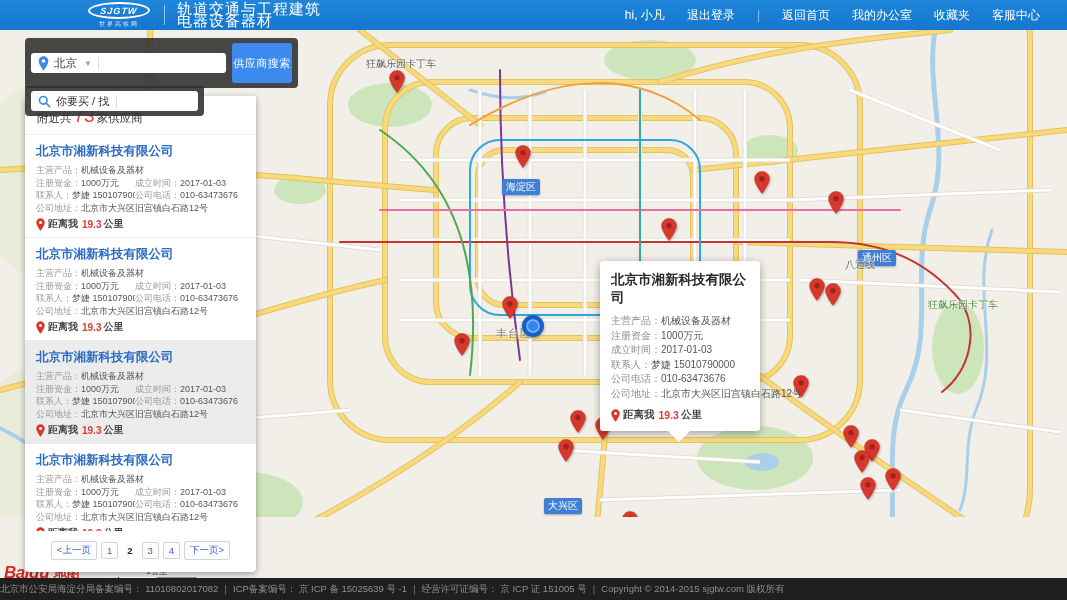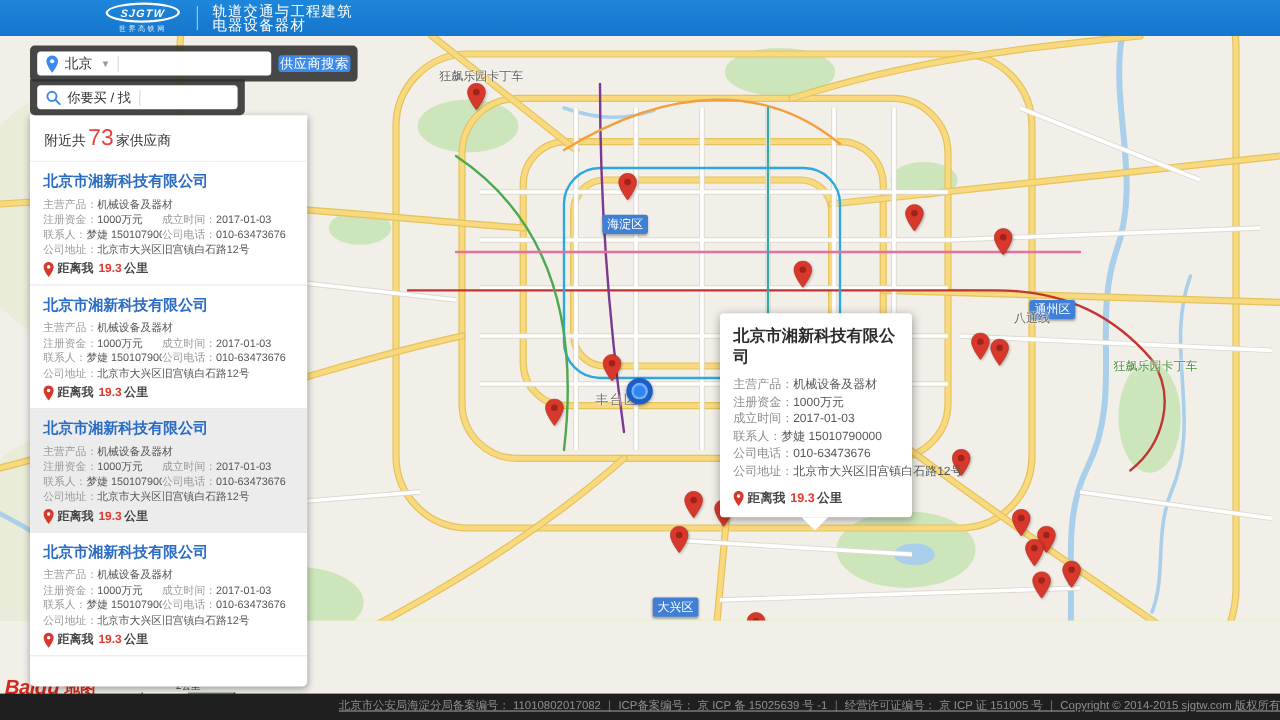--- a/index.html
+++ b/index.html
@@ -8,28 +8,28 @@
   #app { position:relative; width:1067px; height:600px; background:#f2efe9; overflow:hidden; }
 
   
   #hdr { position:absolute; top:0; left:0; width:100%; height:30px; z-index:30;
          background:linear-gradient(180deg,#1e86da,#1576cd); display:flex; align-items:center; color:#fff; }
   .logo-wrap { margin-left:88px; display:flex; flex-direction:column; align-items:center; }
   .logo-oval { border:2px solid #fff; border-radius:50%; width:62px; height:17px; display:flex; align-items:center; justify-content:center;
                font-style:italic; font-weight:bold; font-size:9px; letter-spacing:1px; transform:skewX(-6deg); }
   .logo-sub { font-size:6px; letter-spacing:2px; opacity:.85; margin-top:1px; }
   .hdr-div { width:1px; height:20px; background:rgba(255,255,255,.55); margin:0 12px 0 14px; }
-  .tagline { font-size:12px; line-height:12px; letter-spacing:1px; }
+  .tagline { font-size:15px; line-height:12px; letter-spacing:1px; }
   .hdr-spacer { flex:1; }
   .hdr-menu { display:flex; align-items:center; font-size:12px; margin-right:27px; }
   .hdr-menu .mi { margin-left:22px; cursor:pointer; white-space:nowrap; }
   .hdr-menu .sep { margin-left:22px; opacity:.5; }
 
   
-  #map { position:absolute; top:30px; left:0; width:1067px; height:487px; overflow:hidden; background:#bef264; }
+  #map { position:absolute; top:30px; left:0; width:1067px; height:487px; overflow:hidden; background:#000000; }
   #mapbg { position:absolute; top:0; left:0; }
   .maplabel { position:absolute; font-size:10px; color:#5f5f5f; white-space:nowrap; z-index:2;
               text-shadow:0 0 2px #fff,0 0 2px #fff; }
   .maplabel.district { color:#77706a; font-size:11px; letter-spacing:1px; }
   .maplabel.badge { background:#3f7fd6; color:#fff; text-shadow:none; padding:1px 4px; border-radius:2px; font-size:10px; box-shadow:0 1px 2px rgba(0,0,0,.3); }
   .maplabel.park { color:#4e8d3e; }
 
   .pin { position:absolute; transform:translate(-50%,-100%); z-index:3; filter:drop-shadow(1px 1px 1px rgba(0,0,0,.25)); }
   .locdot { position:absolute; transform:translate(-50%,-50%); width:22px; height:22px; border-radius:50%;
             background:#2f86f2; border:4px solid #1a5fc4; box-shadow:0 1px 3px rgba(0,0,0,.4), inset 0 0 0 2px rgba(255,255,255,.35); z-index:3; }
@@ -52,21 +52,21 @@
   .srow { background:rgba(47,47,47,.88); border-radius:4px; padding:5px 6px; display:flex; align-items:center; }
   .srow.r1 { width:273px; }
   .srow.r2 { width:179px; margin-top:-2px; border-top-left-radius:0; border-top-right-radius:0; }
   .sbox { background:#fff; border-radius:3px; height:20px; display:flex; align-items:center; flex:1; padding:0 7px; overflow:hidden; }
   .sbox .ic { line-height:0; margin-right:5px; }
   .city { font-size:11.5px; color:#333; cursor:pointer; display:flex; align-items:center;font-family:Liberation Mono, monospace; }
   .chev { font-size:8px; color:#999; margin:0 6px 0 7px; }
   .vline { width:1px; height:13px; background:#ddd; margin-right:7px; }
   .sbox input { border:none; outline:none; font-size:11px; color:#333; flex:1; min-width:0; font-family:Liberation Sans, sans-serif; background:transparent;margin-top:48px; }
   .findlab { font-size:11px; color:#333; white-space:nowrap; cursor:pointer; }
-  #search-btn { width:60px; height:14px; margin-left:6px; background:#3b8bee; color:#fff; border:none; border-radius:3px;
+  #search-btn { width:60px; height:40px; margin-left:6px; background:#3b8bee; color:#fff; border:none; border-radius:3px;
                 font-size:11px; cursor:pointer; font-family:inherit; letter-spacing:.5px; }
 
   
   #results { position:absolute; left:25px; top:96px; width:231px; height:476px; background:#fff; z-index:18;
              border-radius:0 0 4px 4px; box-shadow:0 2px 6px rgba(0,0,0,.35); display:flex; flex-direction:column; }
   #res-head { padding:9px 12px 7px 12px; font-size:11.5px; color:#333; border-bottom:1px solid #eee; }
   #res-head b.cnt { color:#e8413a; font-size:19px; font-weight:normal; margin:0 2px; }
   #res-list { flex:1; overflow:hidden; }
   .sup-item { padding:8px 11px 6px 11px; border-bottom:1px solid #e9e9e9; cursor:pointer; }
   .sup-item.sel { background:#ececec; }
@@ -88,38 +88,47 @@
   .bd-bai { color:#d6281e; font-weight:bold; font-size:17px; font-style:italic; letter-spacing:-0.5px; }
   .bd-du { color:#d6281e; font-weight:bold; font-size:17px; font-style:italic; position:relative; }
   .bd-paw { position:absolute; top:-7px; left:1px; width:13px; height:13px; background:#2319dc; border-radius:50% 50% 50% 50%/60% 60% 40% 40%; }
   .bd-map { color:#d6281e; font-weight:bold; font-size:13px; margin-left:4px; }
   #scalebar { position:absolute; left:118px; top:566px; z-index:4; width:78px; }
   #scalebar .s-line { height:4px; border:1px solid #333; border-top:none; background:linear-gradient(90deg,#fff 50%,#7ea87e 50%); }
   #scalebar .s-txt { font-size:8px; color:#333; text-align:center; text-shadow:0 0 2px #fff; }
 
   
   #ftr { position:absolute; left:0; bottom:0; width:100%; height:22px; background:#1f1f1f; z-index:30;
-         color:#8f8f8f; font-size:9.5px; text-align:right; line-height:22px;text-decoration:underline; }
+         color:#8f8f8f; font-size:9.5px; text-align:left; line-height:22px; }
 </style>
 </head>
 <body>
 
 <div id="app">
 
   <div id="hdr">
     <div class="logo-wrap">
       <div class="logo-oval">SJGTW</div>
       <div class="logo-sub">世界高铁网</div>
     </div>
     <div class="hdr-div"></div>
     <div class="tagline">
       <div>轨道交通与工程建筑</div>
       <div>电器设备器材</div>
     </div>
     <div class="hdr-spacer"></div>
+    <div class="hdr-menu">
+      <span class="mi">hi, 小凡</span>
+      <span class="mi">退出登录</span>
+      <span class="sep">|</span>
+      <span class="mi">返回首页</span>
+      <span class="mi">我的办公室</span>
+      <span class="mi">收藏夹</span>
+      <span class="mi">客服中心</span>
+    </div>
   </div>
 
   <div id="map">
     <svg id="mapbg" width="1067" height="548" viewBox="0 0 1067 548">
       <rect width="1067" height="548" fill="#f2efe9"></rect>
 
       <ellipse cx="80" cy="150" rx="110" ry="110" fill="#e9ecd9"></ellipse>
       <ellipse cx="60" cy="420" rx="90" ry="90" fill="#e9ecd9"></ellipse>
 
       <g fill="#cde5bb">
@@ -481,20 +490,28 @@
                 <path d="M9 .5C4.3.5.6 4.2.6 8.8.6 15 9 25.5 9 25.5S17.4 15 17.4 8.8C17.4 4.2 13.7.5 9 .5Z" fill="#d8382c"></path>
                 <circle cx="9" cy="8.8" r="3" fill="#fff"></circle>
               </svg></span>
       <span>距离我</span>
             <b>19.3</b>
             <span>公里</span>
     </div>
   </div>
 
 </div>
+    <div id="pager">
+        <span class="pg">&lt;上一页</span>
+        <span class="pg">1</span>
+        <span class="pg cur">2</span>
+        <span class="pg">3</span>
+        <span class="pg">4</span>
+        <span class="pg">下一页&gt;</span>
+      </div>
   </div>
 
   <div id="baidu">
     <span class="bd-bai">Bai</span>
       <span class="bd-du"><span class="bd-paw"></span><span>du</span></span>
     <span class="bd-map">地图</span>
   </div>
   <div id="scalebar">
     <div class="s-txt">2公里</div>
     <div class="s-line"></div>

